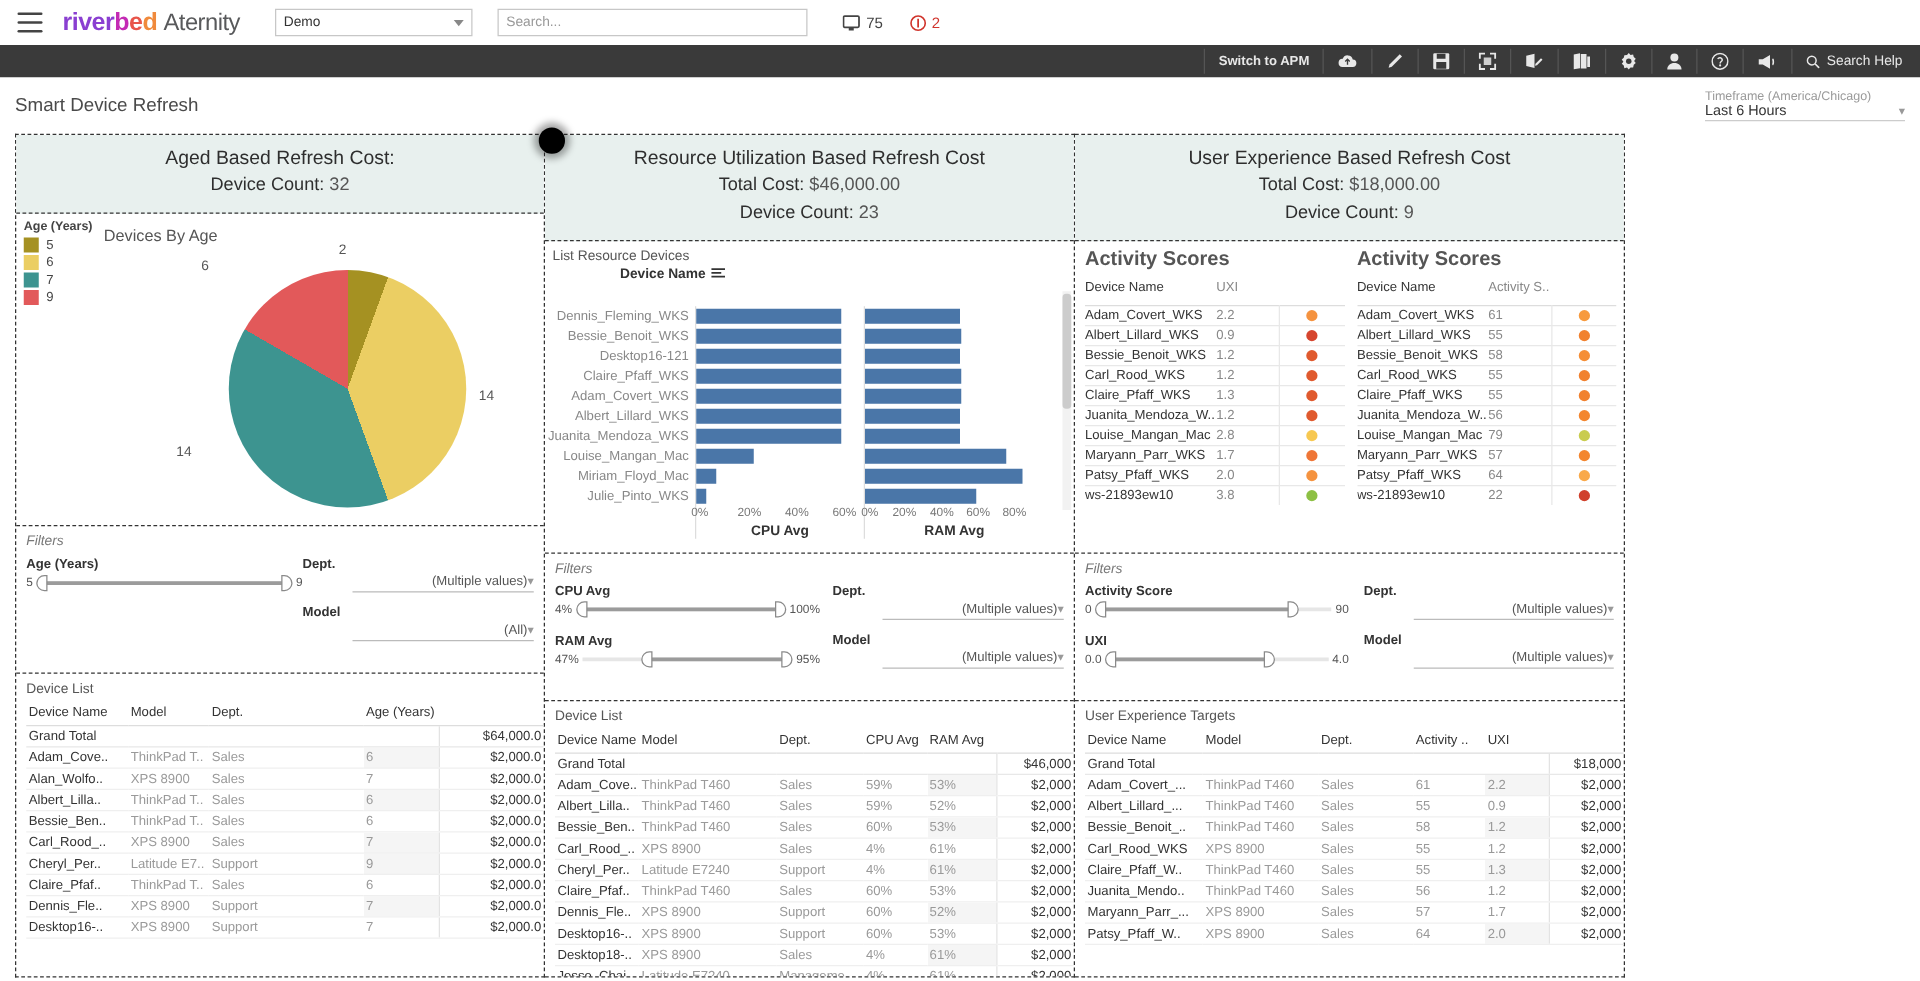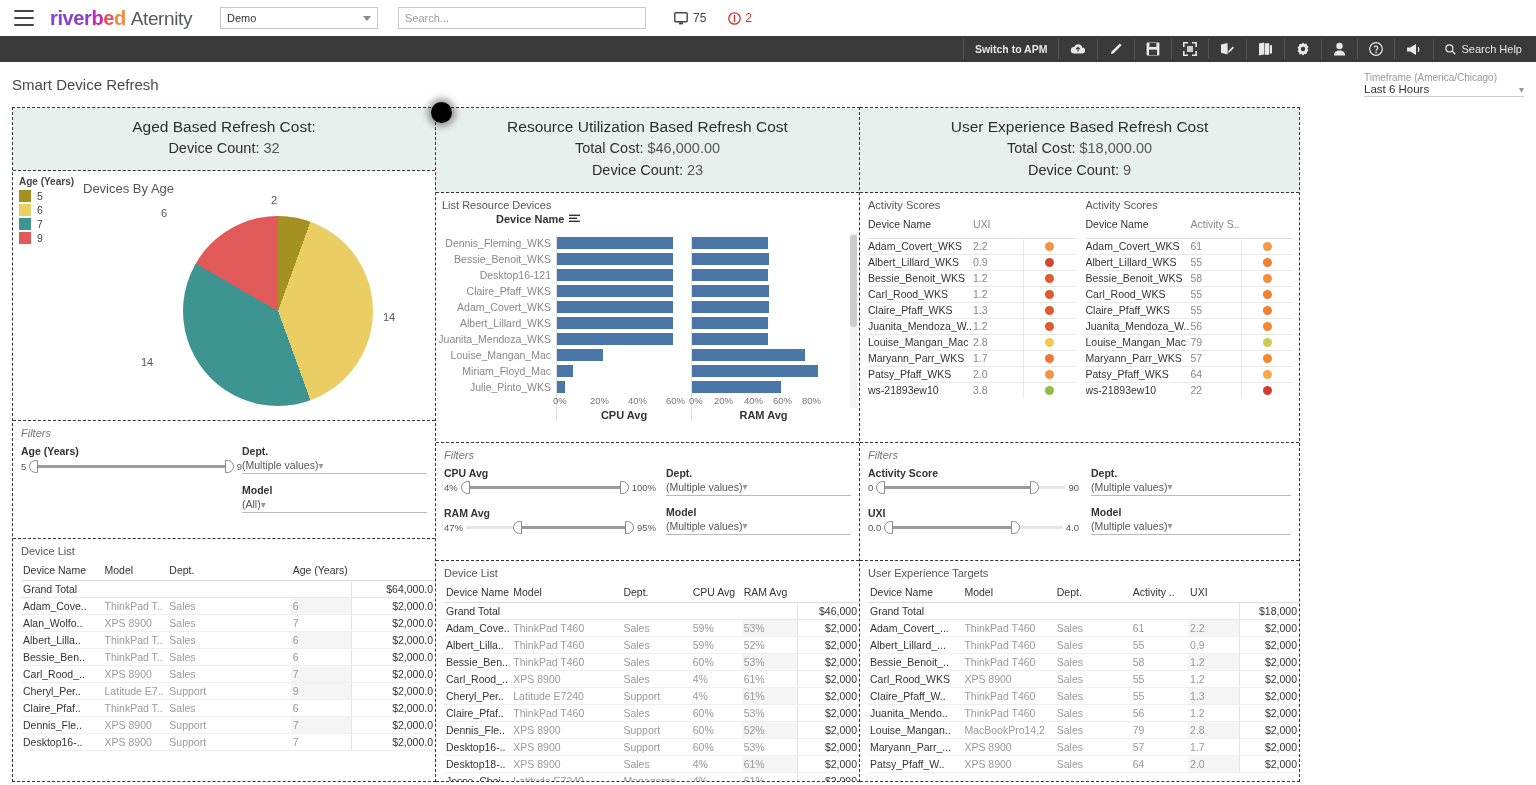--- a/index.html
+++ b/index.html
@@ -91,37 +91,37 @@
   .legend-row { display: flex; align-items: center; gap: 6px; margin-bottom: 2px; }
   .legend-sw { width: 12px; height: 12px; }
   .legend-lbl { font-size: 10.5px; color: #444; }
   .pie-title { position: absolute; left: 70px; top: 10px; font-size: 13px; color: #555; }
   .pie-wrap { position: absolute; left: 170px; top: 45px; width: 190px; height: 190px; }
   .pie { width: 190px; height: 190px; border-radius: 50%; }
   .pie-lbl { position: absolute; font-size: 11px; color: #555; }
   
   .bc-title { font-size: 11px; color: #555; padding: 6px 0 2px 6px; }
   .bc-colhdr { font-size: 11px; font-weight: 700; color: #333; padding-left: 60px; display:flex; align-items:center; gap:4px;}
-  .bchart { display: flex; margin-top: 10px; }
+  .bchart { display: flex; margin-top: 20px; }
   .bc-names { width: 120px; }
   .bc-name { height: 16px; font-size: 10.5px; color: #888; text-align: right;
              padding-right: 5px; line-height: 16px; white-space: nowrap; overflow: hidden; }
   .bc-plot { border-left: 1px solid #ddd; position: relative; }
   .bc-col { position: relative; }
   .bc-row { height: 16px; display: flex; align-items: center; }
   .bc-bar { height: 12px; background: #4a76a8; }
   .bc-axis { font-size: 9.5px; color: #777; display: flex; position: relative; height: 14px; }
   .bc-axis span { position: absolute; }
   .bc-axlabel { text-align: center; font-size: 11px; font-weight: 700; color: #333; }
   .scrollbar { position:absolute; right:2px; top:0; width:7px; background:#f2f2f2; }
   .scrollthumb { position:absolute; right:2px; width:7px; background:#ccc; border-radius:3px;}
   
   .as-wrap { display: flex; padding: 6px 6px 0 8px; gap: 10px; }
   .as-block { flex: 1; }
-  .as-title { font-size: 11px; color: #555; margin-bottom: 7px; }
+  .as-title { font-size: 16px; color: #555; margin-bottom: 7px; font-weight: bold; }
   .as-hdr { display: flex; font-size: 10.5px; color: #333; padding-bottom: 4px; }
   .as-row { display: flex; align-items: center; height: 16px;
             border-top: 1px solid #e8e8e8; font-size: 10.5px; }
   .as-row:first-of-type { border-top: 1px solid #ddd; }
   .as-name { width: 105px; color: #333; white-space: nowrap; overflow: hidden; }
   .as-val { width: 50px; color: #888; }
   .as-dotcell { flex: 1; display: flex; justify-content: center;
                 border-left: 1px solid #e8e8e8; height: 16px; align-items: center; }
   .dot { width: 9px; height: 9px; border-radius: 50%; }
   
@@ -134,23 +134,23 @@
   .slider-row { display: flex; align-items: center; gap: 3px; }
   .s-end { font-size: 9.5px; color: #555; }
   .track { position: relative; height: 14px; flex: 1; display: flex; align-items: center; }
   .track-bg { position: absolute; left: 0; right: 0; height: 3px; background: #e6e6e6; }
   .track-fill { position: absolute; height: 3px; background: #9b9b9b; }
   .knob { position: absolute; width: 9px; height: 13px; border: 1.4px solid #8a8a8a;
           background: #fff; }
   .knob.lft { border-radius: 7px 0 0 7px; }
   .knob.rgt { border-radius: 0 7px 7px 0; }
   .dd { margin-bottom: 10px; }
-  .dd-box { border-bottom: 1px solid #bbb; display: flex; justify-content: flex-start;
+  .dd-box { border-bottom: 1px solid #bbb; display: flex; justify-content: flex-end;
             align-items: center; font-size: 10.5px; color: #555; padding-bottom: 2px;
-            cursor: pointer; }
+            cursor: pointer; margin-left: 40px; }
   
   .dl { padding: 6px 0 0 8px; overflow: hidden; position: relative; flex: 1; }
   .dl-title { font-size: 11px; color: #555; margin-bottom: 7px; }
   .dl-table { width: 100%; border-collapse: collapse; font-size: 10.5px; table-layout: fixed; }
   .dl-table th { text-align: left; font-weight: 400; color: #333; font-size: 10.5px;
                  padding: 0 0 4px 2px; }
   .dl-table td { padding: 2px 2px; height: 16px; white-space: nowrap;
                  overflow: hidden; text-overflow: clip; }
   .dl-table tr.total td { border-top: 1px solid #ddd; border-bottom: 1px solid #e8e8e8;
                           color: #333; }
@@ -1043,28 +1043,20 @@
             </tr>
             <tr class="drow">
               <td class="c-name">Juanita_Mendo..</td>
               <td class="c-mut">ThinkPad T460</td>
               <td class="c-mut">Sales</td>
               <td class="c-num">56</td>
               <td class="c-num">1.2</td>
               <td class="c-cost">$2,000</td>
             </tr>
             <tr class="drow">
-              <td class="c-name">Louise_Mangan..</td>
-              <td class="c-mut">MacBookPro14,2</td>
-              <td class="c-mut">Sales</td>
-              <td class="c-num">79</td>
-              <td class="c-num shade">2.8</td>
-              <td class="c-cost">$2,000</td>
-            </tr>
-            <tr class="drow">
               <td class="c-name">Maryann_Parr_...</td>
               <td class="c-mut">XPS 8900</td>
               <td class="c-mut">Sales</td>
               <td class="c-num">57</td>
               <td class="c-num">1.7</td>
               <td class="c-cost">$2,000</td>
             </tr>
             <tr class="drow">
               <td class="c-name">Patsy_Pfaff_W..</td>
               <td class="c-mut">XPS 8900</td>

